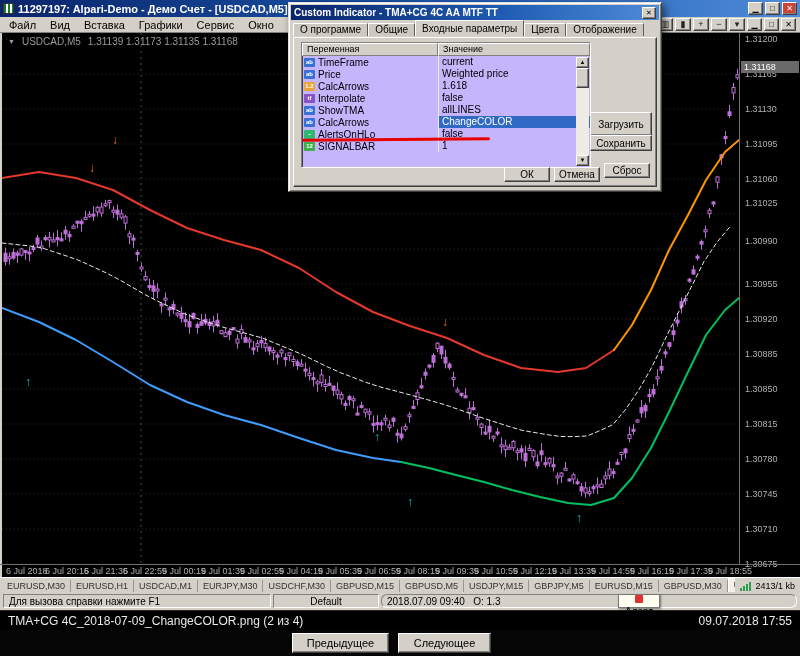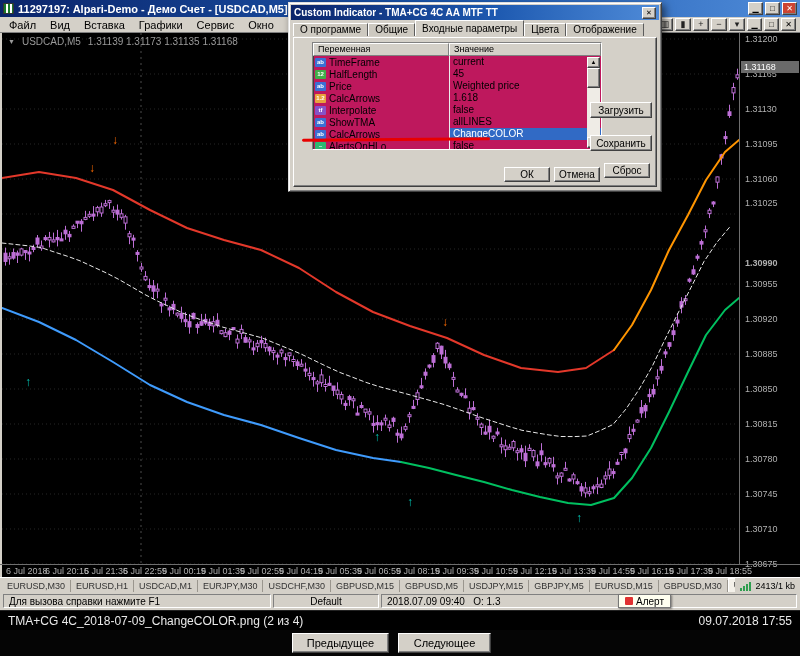--- a/index.html
+++ b/index.html
@@ -58,24 +58,24 @@
   .bars { display:flex; align-items:flex-end; gap:1px; height:9px; }
   .bars i { display:block; width:2px; background:#2e9e4f; }
   .bars i:nth-child(1){height:3px;} .bars i:nth-child(2){height:5px;}
   .bars i:nth-child(3){height:7px;} .bars i:nth-child(4){height:9px;}
 
   
   #statusbar { position:absolute; top:592px; left:0; width:800px; height:18px;
     background:#d4d0c8; display:flex; align-items:center; gap:2px; padding:0 3px; }
   .spanel { border:1px solid; border-color:#808080 #fff #fff #808080;
     height:14px; line-height:12px; font-size:10px; padding:1px 5px; color:#000; white-space:nowrap; overflow:hidden; }
-  .grow { flex:1; }
+  .grow { flex:1;border-radius:6px; }
   #alert-tip { position:absolute; left:618px; top:2px; height:14px; z-index:30;
     background:#fffff0; border:1px solid #777; box-shadow:1px 1px 2px rgba(0,0,0,.45);
-    display:flex; align-items:center; gap:3px; font-size:10px; padding:0 6px; color:#000; }
+    display:flex; align-items:center; gap:3px; font-size:10px; padding:0 6px; color:#000;flex-direction:column; }
   .adot { width:8px; height:8px; background:#e03131; border-radius:1px; flex:none; }
 
   
   #viewerbar { position:absolute; top:610px; left:0; width:800px; height:20px;
     background:#000; border-top:1px solid #222; color:#e8e8e8; font-size:12px;
     display:flex; justify-content:space-between; align-items:center; padding:0 8px; }
   #viewerctl { position:absolute; top:630px; left:0; width:800px; height:26px; background:#050505; }
   .vbtn { position:absolute; top:3px; height:20px; font-size:11px; color:#000; }
   .vbtn.prev { left:292px; width:97px; }
   .vbtn.next { left:398px; width:93px; }
@@ -87,41 +87,41 @@
   .dlg-title { height:15px; margin:2px 2px 0; display:flex; align-items:center; padding:0 3px;
     background:linear-gradient(90deg,#0a246a,#1d59b0 55%,#4f8bd8);
     color:#fff; font-size:10px; font-weight:bold; white-space:nowrap; }
   .dlg-close { margin-left:auto; width:14px; height:12px; font-size:7px; line-height:9px; }
   .dlg-tabs { display:flex; align-items:flex-end; padding:1px 4px 0; height:16px; }
   .dtab { font-size:10px; height:13px; line-height:12px; padding:0 6px; background:#cdc9c0;
     border:1px solid; border-color:#fff #5c5c5c #5c5c5c #fff; border-bottom:none; color:#000; white-space:nowrap; }
   .dtab.active { background:#d4d0c8; height:16px; line-height:15px; position:relative; z-index:2; }
   .dlg-page { position:absolute; left:4px; right:4px; top:34px; bottom:4px;
     border:1px solid; border-color:#fff #404040 #404040 #fff; box-shadow:inset -1px -1px 0 #808080; }
-  .ptable { position:absolute; left:18px; top:4px; width:290px; height:108px; background:#be185d;
+  .ptable { position:absolute; left:7px; top:4px; width:290px; height:126px; background:#c4b5fd;
     border:1px solid; border-color:#808080 #fff #fff #808080; box-shadow:inset 1px 1px 0 #404040; overflow:hidden; }
   .phead { display:flex; height:13px; }
   .phcell { background:#d4d0c8; border:1px solid; border-color:#fff #808080 #808080 #fff;
     font-size:9px; padding:0 4px; line-height:11px; color:#000; }
   .phcell.first { width:136px; } .phcell.rest { flex:1; }
   .prow { display:flex; align-items:center; height:12px; font-size:10px; }
   .picon { width:11px; height:9px; margin:0 3px 0 2px; color:#fff; font-size:6px; font-weight:bold;
     display:flex; align-items:center; justify-content:center; border-radius:1px; flex:none; }
   .pname { width:120px; color:#000; white-space:nowrap; overflow:hidden; }
   .pval { flex:1; border-left:1px solid #ececec; padding-left:3px; color:#000;
     white-space:nowrap; overflow:hidden; align-self:stretch; line-height:12px; }
   .pval.selected { background:#316ac5; color:#fff; }
   .pscroll { position:absolute; top:14px; right:1px; bottom:1px; width:13px;
     background:#efece6; display:flex; flex-direction:column; }
   .sarrow { height:11px; font-size:6px; text-align:center; line-height:9px; color:#000; }
   .sthumb { height:20px; }
   .red-underline { position:absolute; left:8px; top:100px; width:188px; height:3px;
     background:#e80000; border-radius:2px; transform:rotate(-0.4deg); z-index:3; }
   .dlg-btn { font-size:10px; color:#000; }
-  .dlg-load  { position:absolute; right:4px;  top:64px;   width:62px; height:16px; }
+  .dlg-load  { position:absolute; right:4px;  top:74px;   width:62px; height:24px; }
   .dlg-save  { position:absolute; right:4px;  top:97px;   width:62px; height:16px; }
   .dlg-ok    { position:absolute; right:106px; bottom:4px; width:46px; height:15px; }
   .dlg-cancel{ position:absolute; right:56px;  bottom:4px; width:46px; height:15px; }
   .dlg-reset { position:absolute; right:6px;   bottom:8px; width:46px; height:15px; }
 </style>
 </head>
 <body>
 
 <div id="titlebar">
   <span class="app-icon"></span>
@@ -563,21 +563,21 @@
     <span>USDCAD,M5</span>
     <span>1.31139 1.31173 1.31135 1.31168</span>
   </div>
   <div id="price-scale">
       <div class="plabel" style="top: 1px;">1.31200</div>
       <div class="plabel" style="top: 36px;">1.31165</div>
       <div class="plabel" style="top: 71px;">1.31130</div>
       <div class="plabel" style="top: 106px;">1.31095</div>
       <div class="plabel" style="top: 141px;">1.31060</div>
       <div class="plabel" style="top: 165px;">1.31025</div>
-      <div class="plabel" style="top: 225px; font-weight: bold;">1.30990</div>
+      <div class="plabel" style="top: 203px;">1.30990</div>
       <div class="plabel" style="top: 246px;">1.30955</div>
       <div class="plabel" style="top: 281px;">1.30920</div>
       <div class="plabel" style="top: 316px;">1.30885</div>
       <div class="plabel" style="top: 351px;">1.30850</div>
       <div class="plabel" style="top: 386px;">1.30815</div>
       <div class="plabel" style="top: 421px;">1.30780</div>
       <div class="plabel" style="top: 456px;">1.30745</div>
       <div class="plabel" style="top: 491px;">1.30710</div>
       <div class="plabel" style="top: 526px;">1.30675</div>
       <div class="bidtag" style="top: 28px;">1.31168</div>
@@ -670,25 +670,20 @@
     <div class="ptable">
       <div class="phead">
         <span class="phcell first">Переменная</span>
         <span class="phcell rest">Значение</span>
       </div>
       <div id="prows">
           <div class="prow">
             <span class="picon" style="background: rgb(59, 111, 212);">ab</span>
             <span class="pname">TimeFrame</span>
             <span class="pval">current</span>
-          </div>
-          <div class="prow">
-            <span class="picon" style="background: rgb(63, 174, 73);">12</span>
-            <span class="pname">HalfLength</span>
-            <span class="pval">45</span>
           </div>
           <div class="prow">
             <span class="picon" style="background: rgb(59, 111, 212);">ab</span>
             <span class="pname">Price</span>
             <span class="pval">Weighted price</span>
           </div>
           <div class="prow">
             <span class="picon" style="background: rgb(232, 163, 61);">1.2</span>
             <span class="pname">CalcArrows</span>
             <span class="pval">1.618</span>

